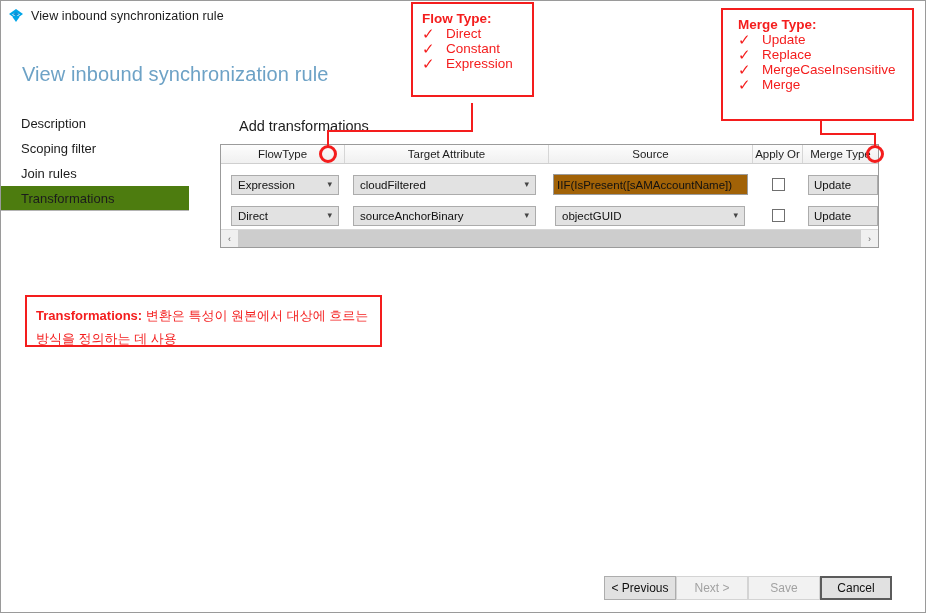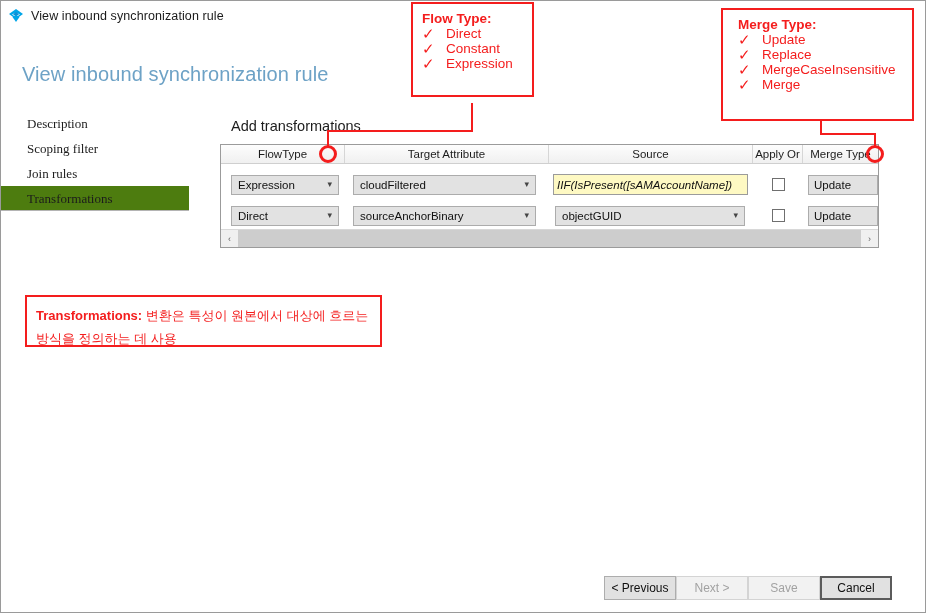--- a/index.html
+++ b/index.html
@@ -57,35 +57,34 @@
 
   
   #sidebar {
     position: absolute;
     left: 0px; top: 110px;
     width: 188px;
   }
   .nav-item {
     height: 25px;
     line-height: 25px;
-    padding-left: 26px;
+    padding-left: 20px;
     font-size: 13px;
     color: #1c1c1c;
     white-space: nowrap;
-    font-family: Liberation Serif, serif;
   }
   .nav-item.selected {
     background: #4d7c0f;
     border-bottom: 1px solid #b4b4b4;
   }
 
   
   #content-title {
     position: absolute;
-    left: 230px; top: 117px;
+    left: 238px; top: 117px;
     font-size: 14.5px;
     color: #1c1c1c;
     white-space: nowrap;
   }
 
   
   #grid {
     position: absolute;
     left: 219px; top: 143px;
     width: 659px; height: 104px;
@@ -144,31 +143,30 @@
   .combo .chev {
     position: absolute;
     right: 6px; top: 50%;
     transform: translateY(-55%);
     font-size: 9px;
     color: #444;
     line-height: 1;
   }
   
   .txtinput {
-    background: #fef9c3;
+    background: #a16207;
     border: 1px solid #9b9b9b;
     height: 21px;
     display: flex;
     align-items: center;
     font-size: 11.5px;
     color: #111;
     padding-left: 3px;
     white-space: nowrap;
     overflow: hidden;
-    font-style: italic;
   }
   
   .mergebtn {
     background: #e2e2e2;
     border: 1px solid #acacac;
     height: 20px;
     display: flex;
     align-items: center;
     font-size: 11.5px;
     color: #111;

